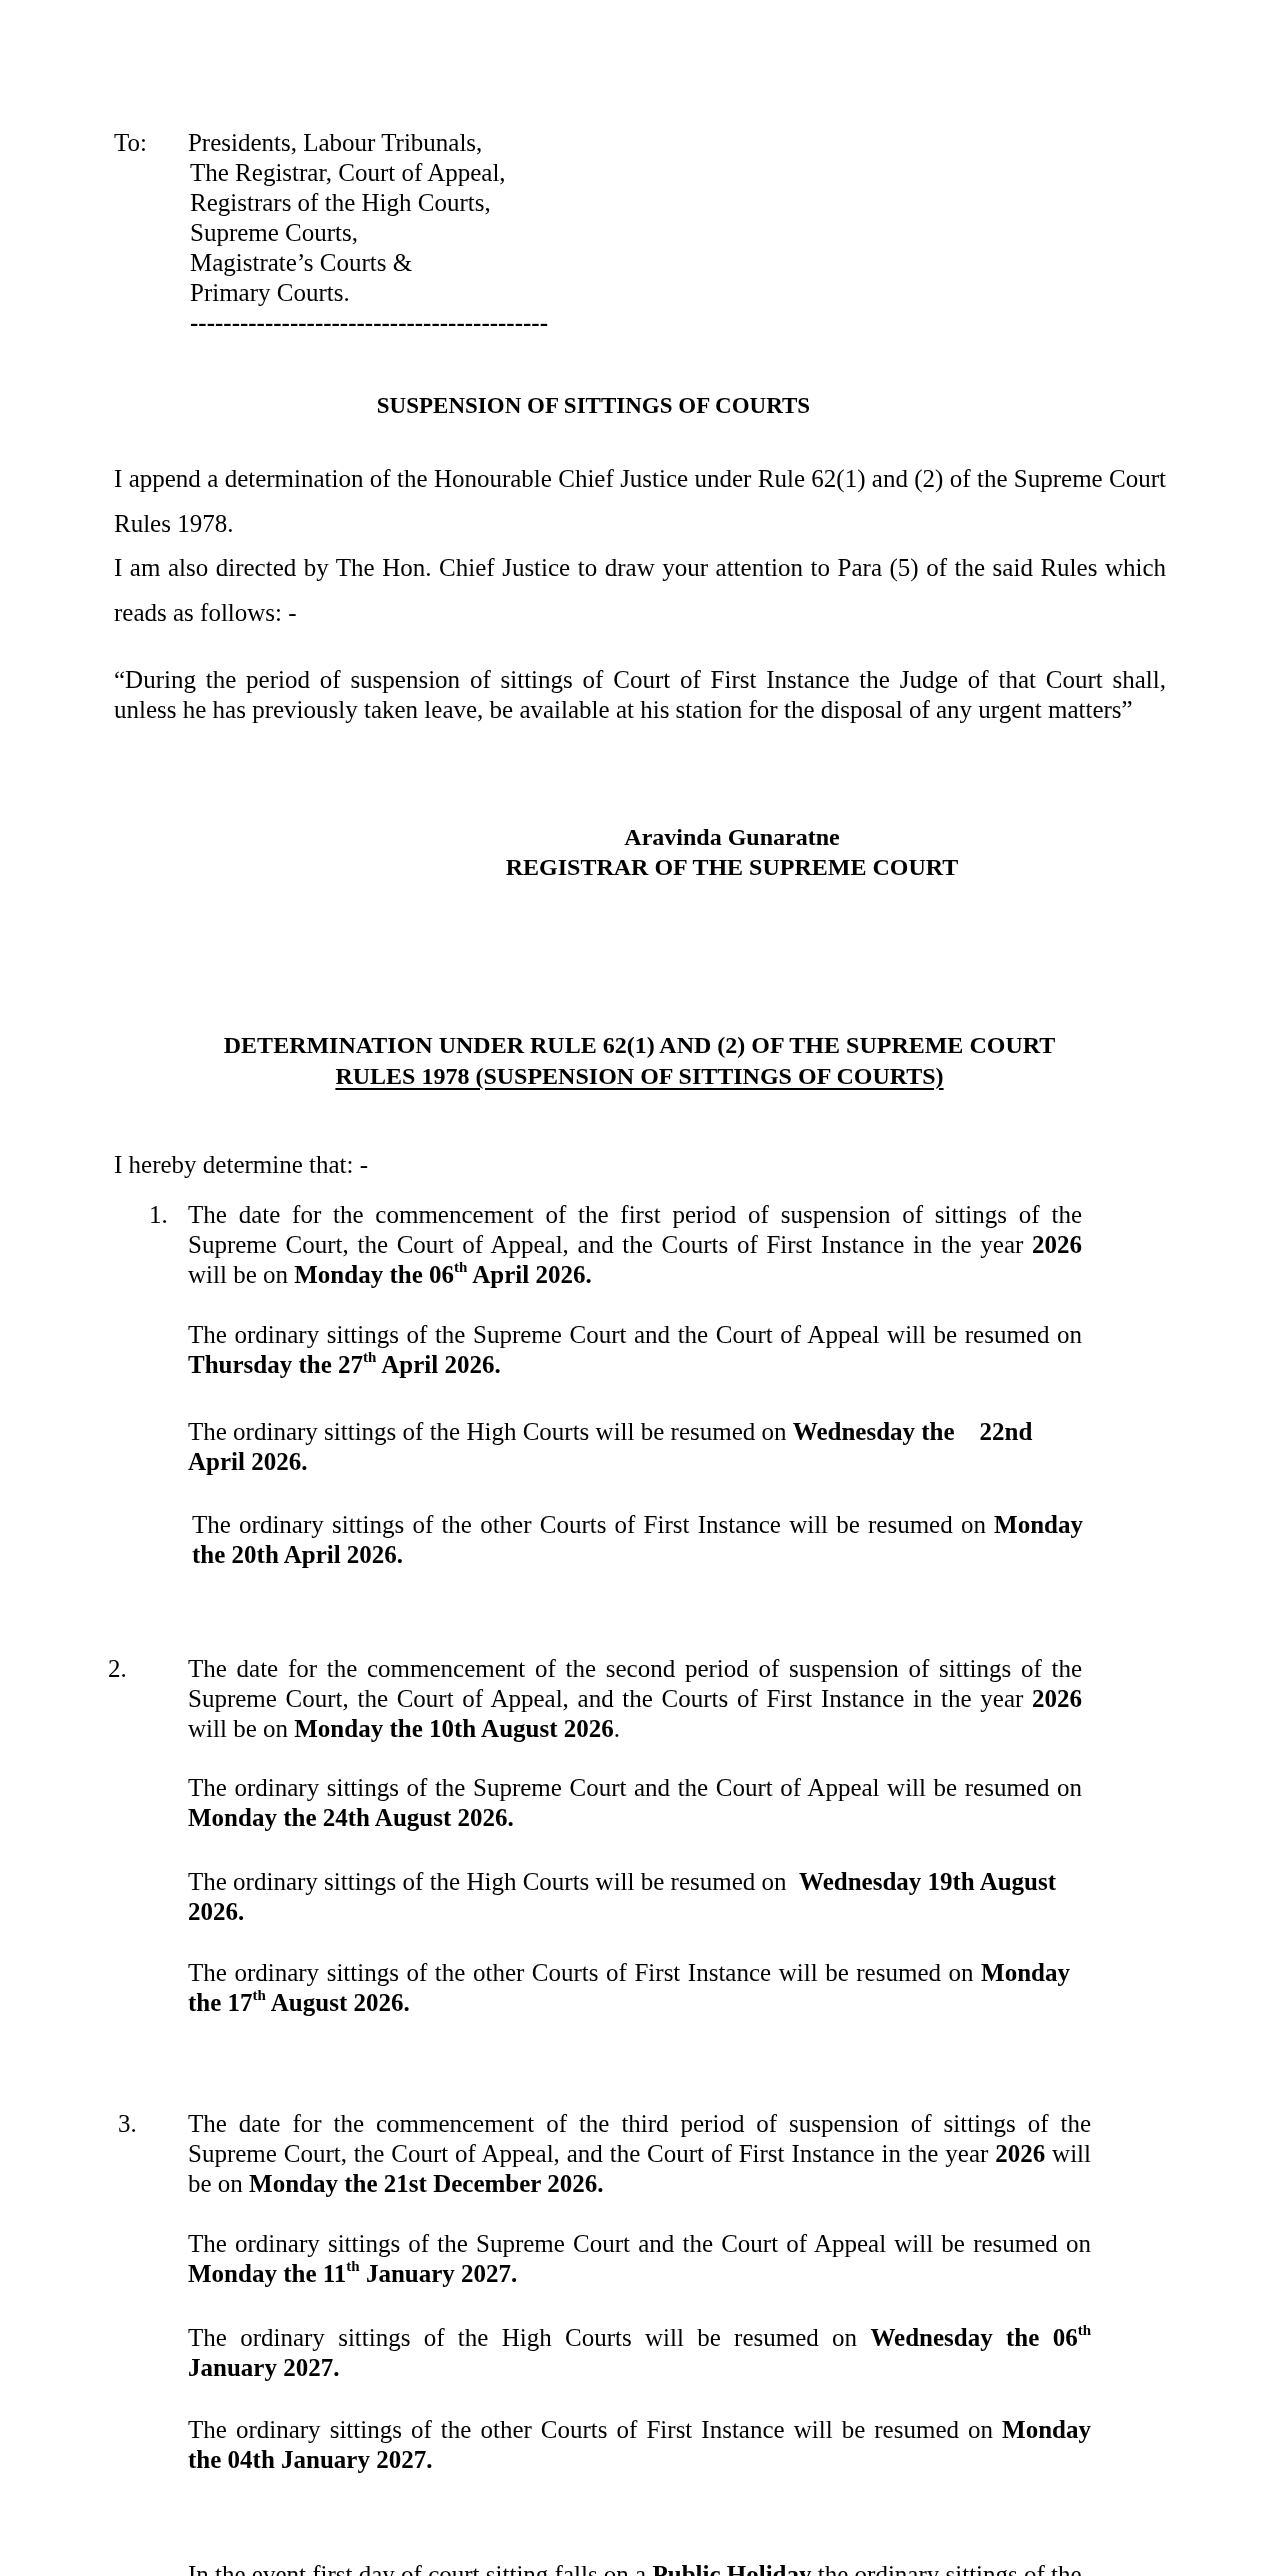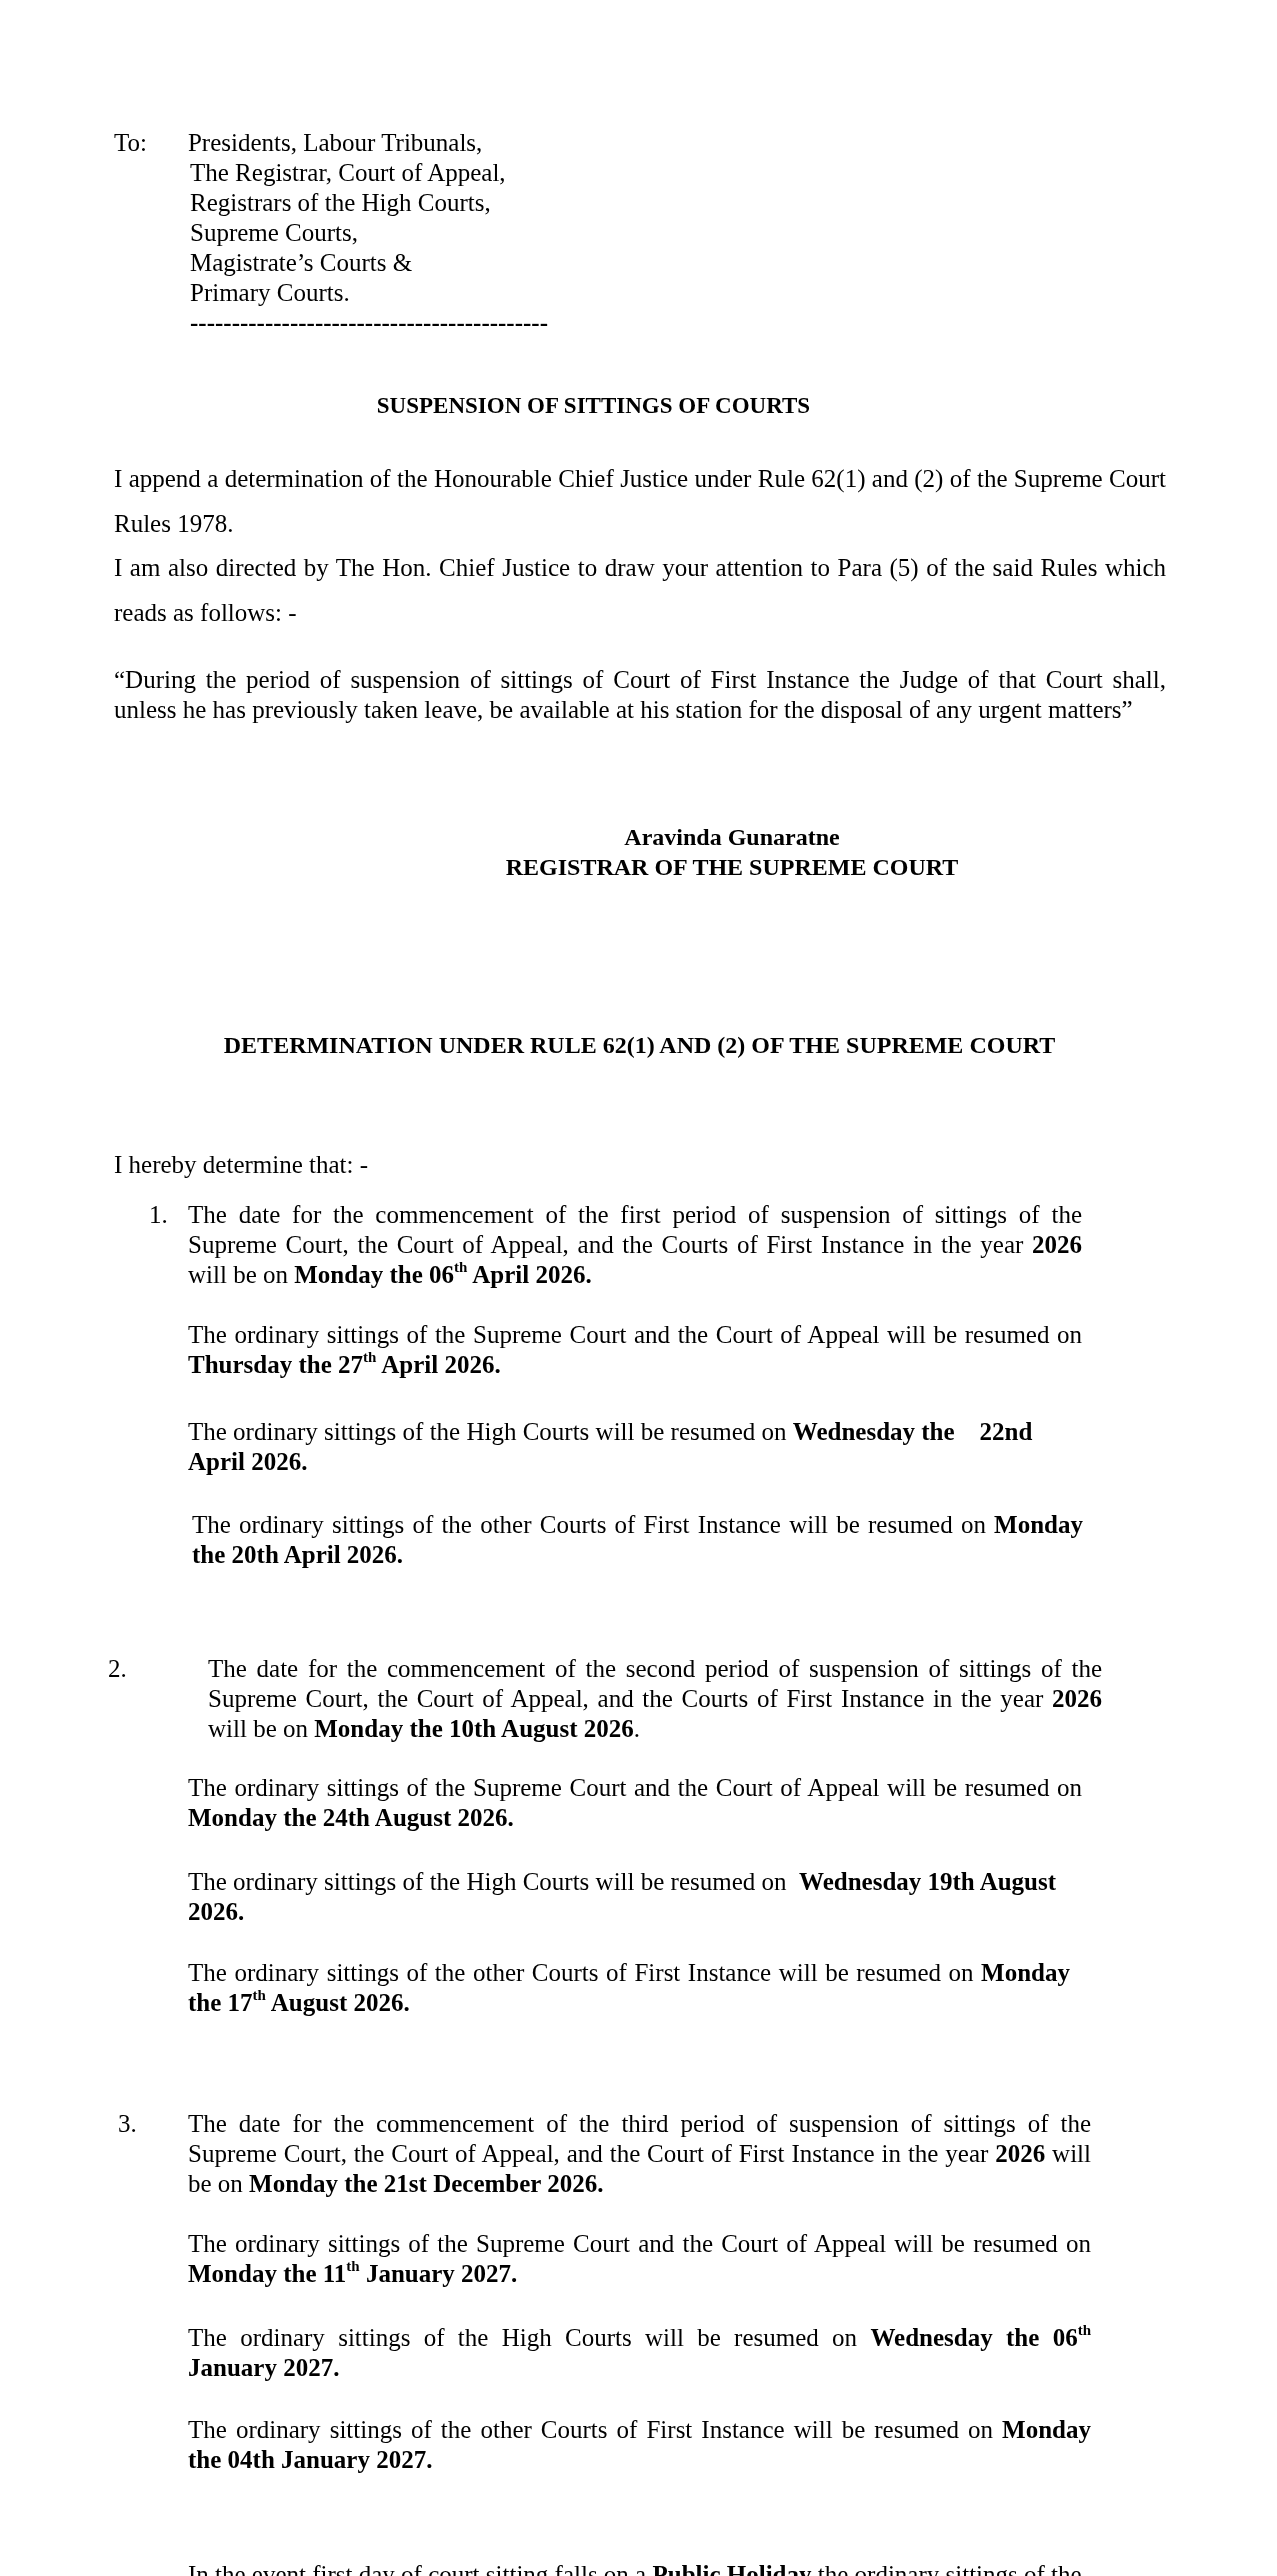--- a/index.html
+++ b/index.html
@@ -43,20 +43,21 @@
 
 <div class="abs para" style="top:456px;">I append a determination of the Honourable Chief Justice under Rule 62(1) and (2) of the Supreme Court Rules 1978.</div>
 <div class="abs para" style="top:545px;">I am also directed by The Hon. Chief Justice to draw your attention to Para (5) of the said Rules which reads as follows: -</div>
 <div class="abs quote" style="top:665px;">“During the period of suspension of sittings of Court of First Instance the Judge of that Court shall, unless he has previously taken leave, be available at his station for the disposal of any urgent matters”</div>
 
 <div class="abs sig" style="top:822px;">Aravinda Gunaratne</div>
 <div class="abs sig" style="top:852px;">REGISTRAR OF THE SUPREME COURT</div>
 
 <div class="abs det" style="top:1030px;">
   <div>DETERMINATION UNDER RULE 62(1) AND (2) OF THE SUPREME COURT</div>
+  <div><span class="u">RULES 1978 (SUSPENSION OF SITTINGS OF COURTS)</span></div>
 </div>
 
 <div class="abs t50" style="left:114px;top:1150px;">I hereby determine that: -</div>
 
 <div class="abs num" style="left:149px;top:1200px;">1.</div>
 <div class="abs item j" style="top:1200px;">
   <span>The date for the commencement of the first period of suspension of sittings of the Supreme Court, the Court of Appeal, and the Courts of First Instance in the year</span>
   <b>2026</b>
   <span>will be on</span>
   <b><span>Monday the 06</span><sup>th</sup><span> April 2026.</span></b>
@@ -68,21 +69,21 @@
 <div class="abs item" style="top:1417px;width:886px;">
   <span>The ordinary sittings of the High Courts will be resumed on</span>
   <b>Wednesday the &nbsp;&nbsp; 22nd April 2026.</b>
 </div>
 <div class="abs item j" style="top:1510px;left:192px;width:891px;">
   <span>The ordinary sittings of the other Courts of First Instance will be resumed on</span>
   <b>Monday the 20th April 2026.</b>
 </div>
 
 <div class="abs num" style="left:108px;top:1654px;">2.</div>
-<div class="abs item j" style="top:1654px;margin-left:20px;">
+<div class="abs item j" style="top:1654px;">
   <span>The date for the commencement of the second period of suspension of sittings of the Supreme Court, the Court of Appeal, and the Courts of First Instance in the year</span>
   <b>2026</b>
   <span>will be on</span>
   <b>Monday the 10th August 2026</b><span>.</span>
 </div>
 <div class="abs item j" style="top:1773px;">
   <span>The ordinary sittings of the Supreme Court and the Court of Appeal will be resumed on</span>
   <b>Monday the 24th August 2026.</b>
 </div>
 <div class="abs item" style="top:1867px;width:907px;">

